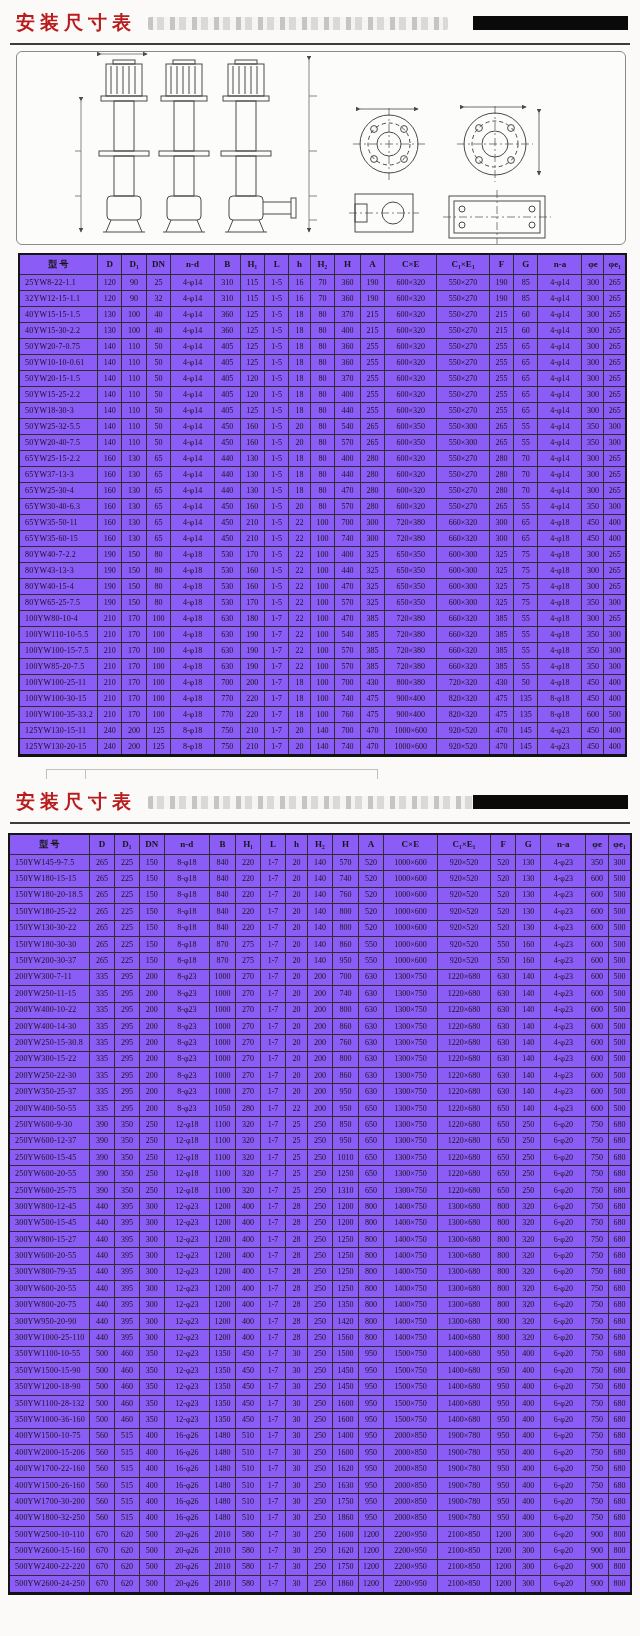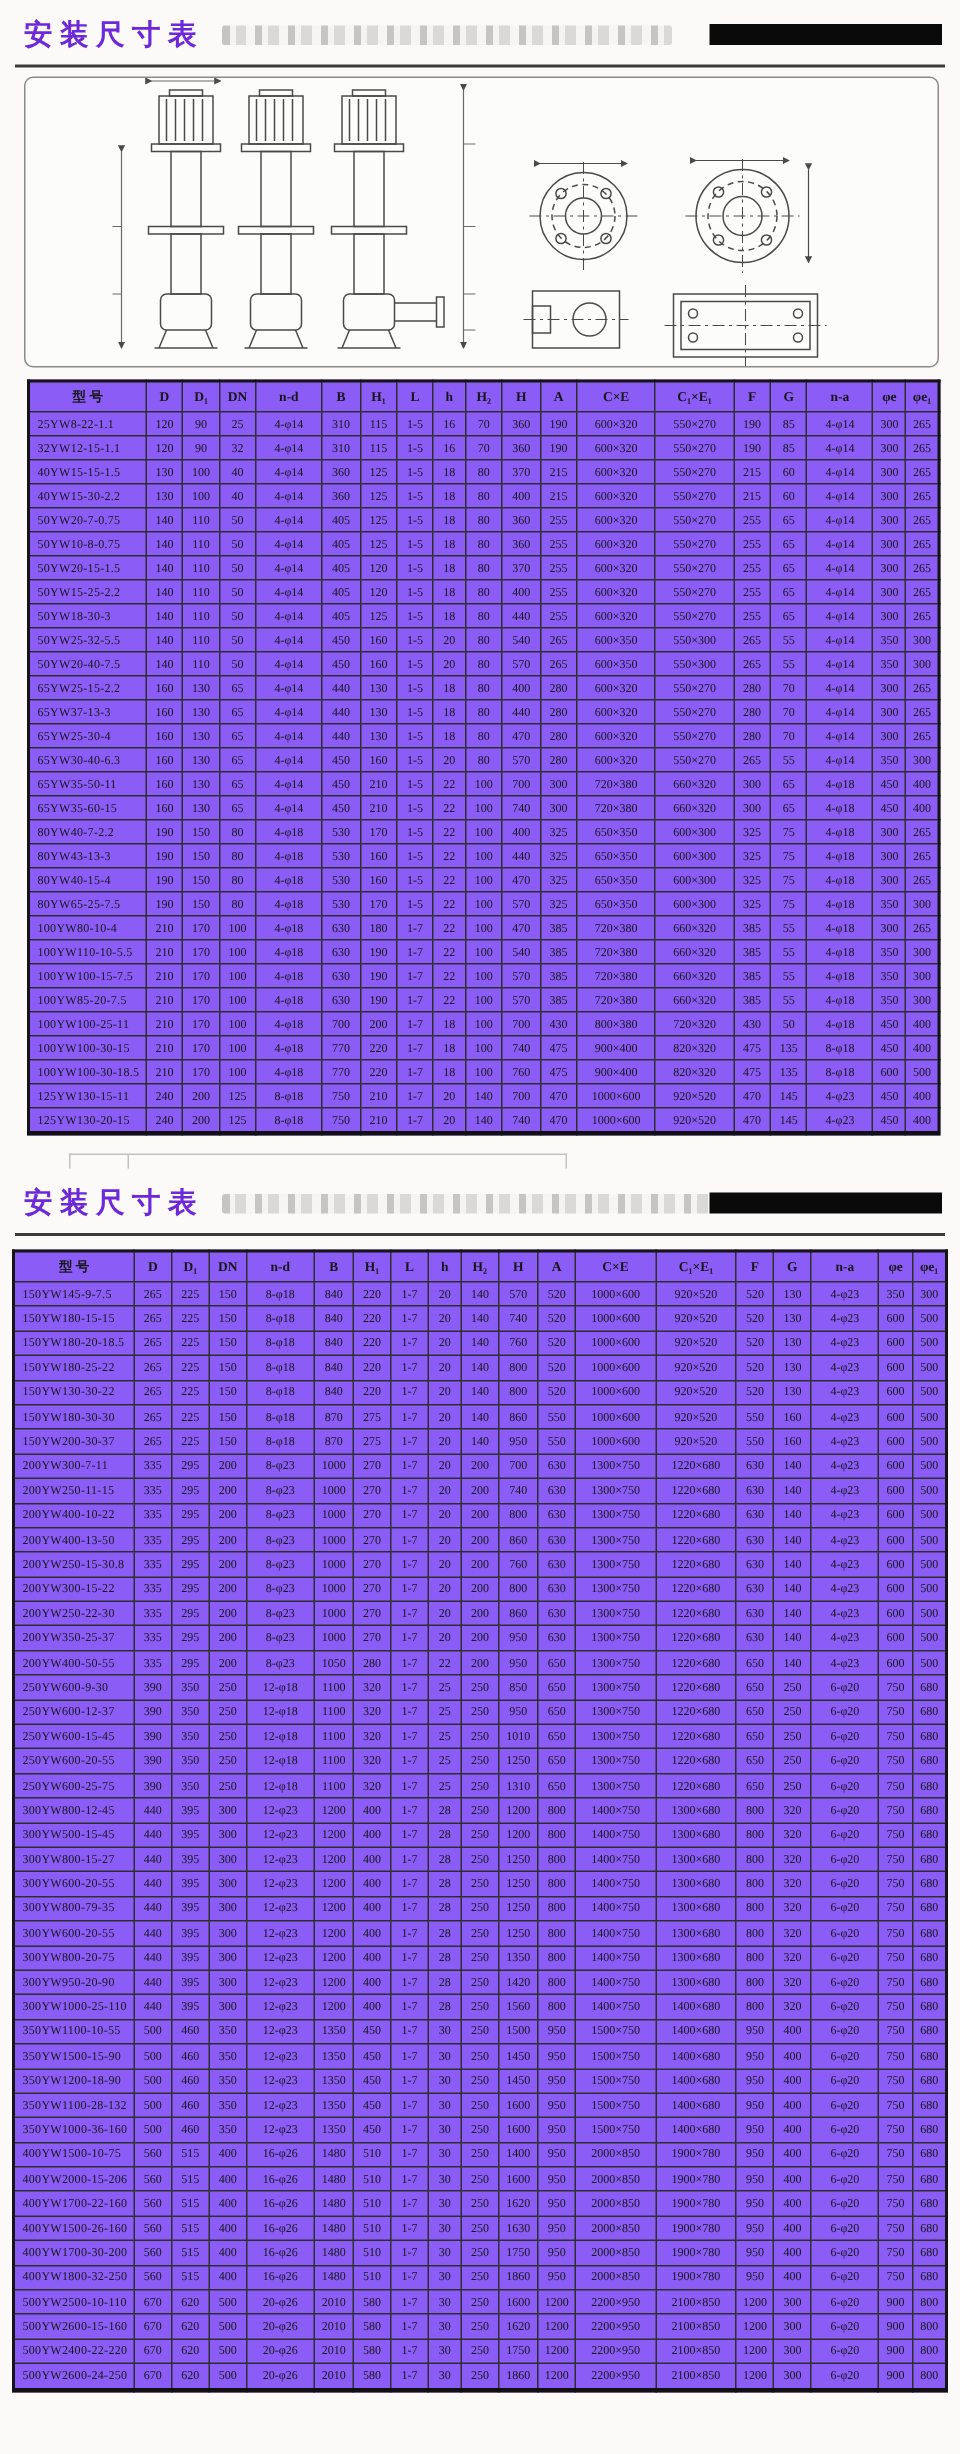--- a/index.html
+++ b/index.html
@@ -11,21 +11,21 @@
     color:#161616;
     overflow:hidden;
   }
   
   .titlebar{
     display:flex;align-items:center;
     padding:10px 12px 0 16px;height:26px;
   }
   .title{
     font-family:"DejaVu Sans","Liberation Sans",sans-serif;
-    font-weight:bold;font-size:19px;letter-spacing:5px;color:#6d28d9;
+    font-weight:bold;font-size:19px;letter-spacing:5px;color:#b91c1c;
     white-space:nowrap;
   }
   .smudge{
     height:13px;margin-left:12px;flex:1 1 auto;max-width:300px;
     background:repeating-linear-gradient(90deg,
       rgba(110,110,110,.38) 0 5px, rgba(190,190,190,.12) 5px 9px,
       rgba(140,140,140,.30) 9px 16px, rgba(200,200,200,.10) 16px 22px);
     border-radius:2px;
   }
   .blackbar{margin-left:auto;width:155px;height:14px;background:#0a0a0a}
@@ -322,21 +322,21 @@
         <td>255</td>
         <td>600×320</td>
         <td>550×270</td>
         <td>255</td>
         <td>65</td>
         <td>4-φ14</td>
         <td>300</td>
         <td>265</td>
       </tr>
       <tr>
-        <td class="model">50YW10-8-0.75</td>
+        <td class="model">50YW10-10-0.61</td>
         <td>140</td>
         <td>110</td>
         <td>50</td>
         <td>4-φ14</td>
         <td>405</td>
         <td>125</td>
         <td>1-5</td>
         <td>18</td>
         <td>80</td>
         <td>360</td>
@@ -784,21 +784,21 @@
         <td>475</td>
         <td>900×400</td>
         <td>820×320</td>
         <td>475</td>
         <td>135</td>
         <td>8-φ18</td>
         <td>450</td>
         <td>400</td>
       </tr>
       <tr>
-        <td class="model">100YW100-30-18.5</td>
+        <td class="model">100YW100-35-33.2</td>
         <td>210</td>
         <td>170</td>
         <td>100</td>
         <td>4-φ18</td>
         <td>770</td>
         <td>220</td>
         <td>1-7</td>
         <td>18</td>
         <td>100</td>
         <td>760</td>
@@ -1115,21 +1115,21 @@
         <td>630</td>
         <td>1300×750</td>
         <td>1220×680</td>
         <td>630</td>
         <td>140</td>
         <td>4-φ23</td>
         <td>600</td>
         <td>500</td>
       </tr>
       <tr>
-        <td class="model">200YW400-13-50</td>
+        <td class="model">200YW400-14-30</td>
         <td>335</td>
         <td>295</td>
         <td>200</td>
         <td>8-φ23</td>
         <td>1000</td>
         <td>270</td>
         <td>1-7</td>
         <td>20</td>
         <td>200</td>
         <td>860</td>

